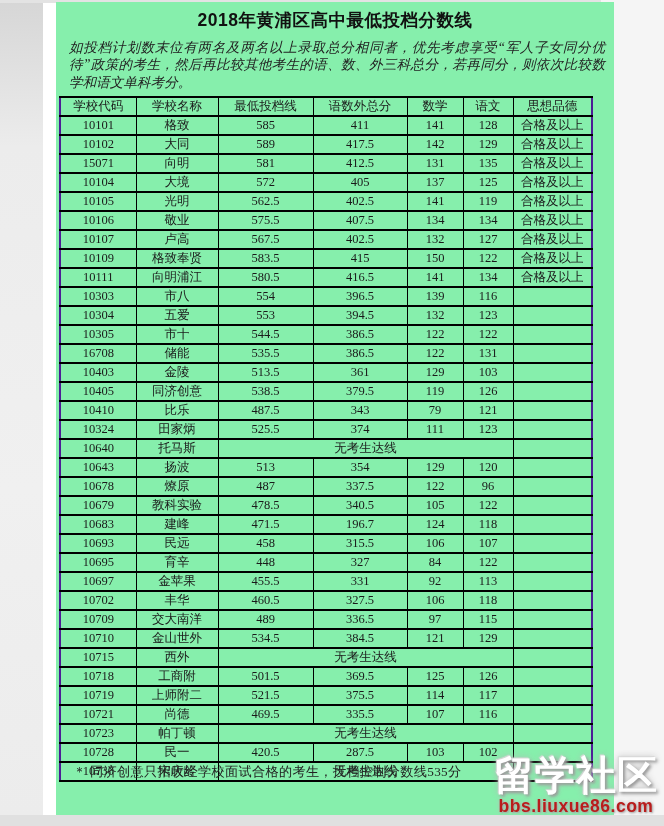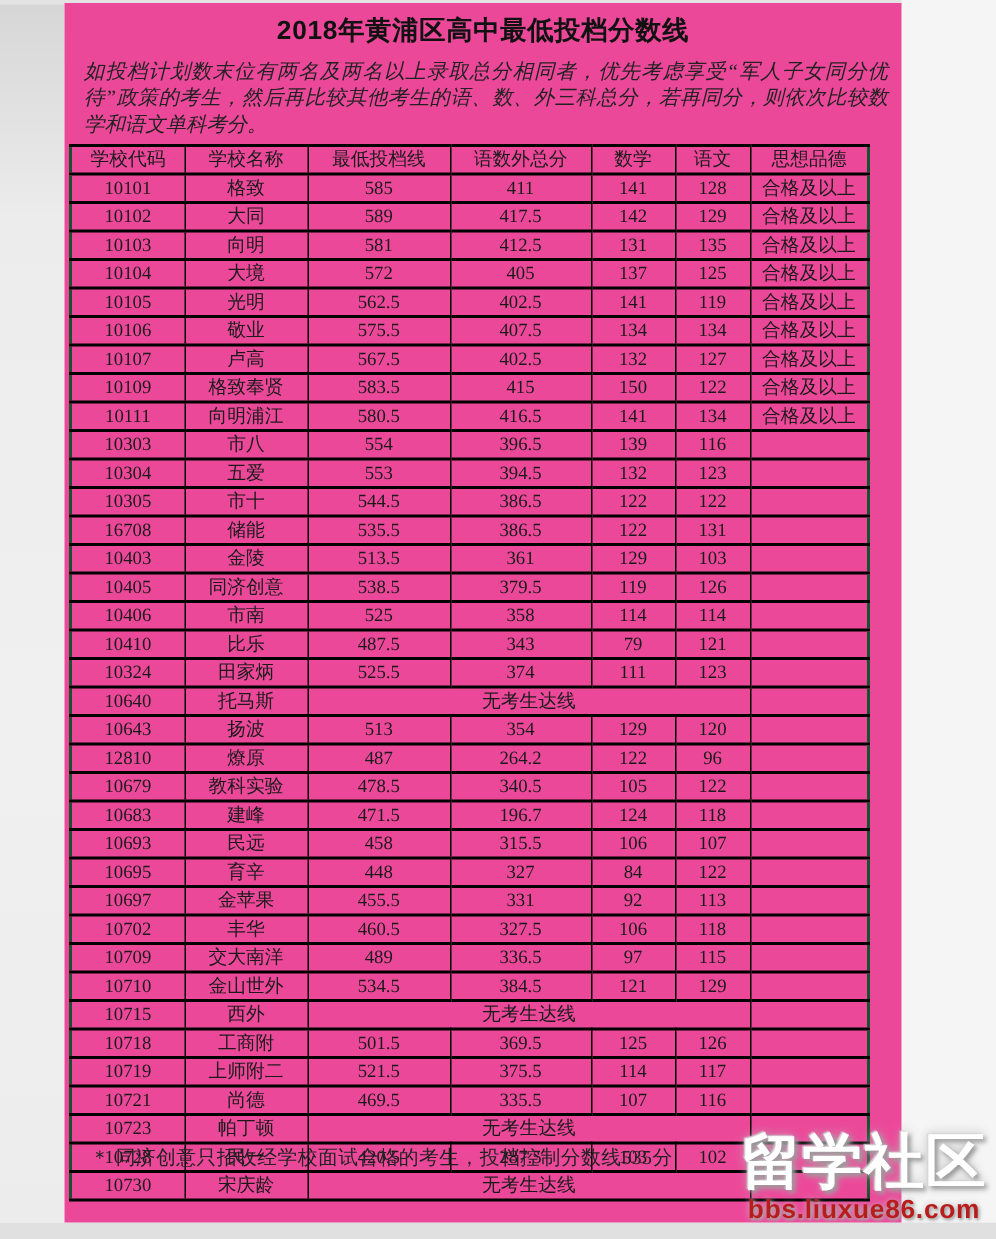--- a/index.html
+++ b/index.html
@@ -9,36 +9,36 @@
     font-family:"Liberation Serif","DejaVu Serif",serif;
     color:#1c1c1c;
   }
   
   .left-strip  { position:absolute; left:0; top:0; width:43px; height:815px;
                  background:linear-gradient(180deg,#d6d6d6 0%,#ececec 18%,#f0f0f0 60%,#ececec 100%); }
   .top-line    { position:absolute; left:0; top:0; width:664px; height:3px; background:#e3e3e3; }
   .right-strip { position:absolute; left:601px; top:0; width:63px; height:815px; background:#f5f5f5; }
   .bottom-band { position:absolute; left:0; top:815px; width:664px; height:11px; background:#e0e0e0; }
   .page {
-    position:absolute; left:43px; top:2px; width:558px; height:813px;
-    background:#ec4899;
+    position:absolute; left:56px; top:2px; width:558px; height:813px;
+    background:#86efac;
   }
   .doc-title {
     margin:0; padding-top:6px; text-align:center;
     font-family:"Liberation Sans","DejaVu Sans",sans-serif;
     font-size:17.5px; font-weight:bold; letter-spacing:0.5px; color:#111;
   }
   .intro {
     margin:7px 9px 0 13px; font-size:13.6px; line-height:17.4px;
     text-align:justify; color:#222;font-style:italic;
   }
   table.scores {
     border-collapse:collapse; table-layout:fixed;
     width:532px; margin:5px 0 0 3px;
-    border:2px solid #14532d;
+    border:2px solid #4c1d95;
   }
   table.scores th, table.scores td {
     border:1px solid #000;
     border-top-width:2px; border-bottom-width:2px;
     padding:0; height:15.3px; text-align:center; vertical-align:middle;
     font-size:12.5px; font-weight:normal; white-space:nowrap; overflow:hidden;
     color:#1a1a1a;
   }
   .footnote {
     position:absolute; left:17px; top:761px; font-size:13.2px; color:#222;
@@ -107,21 +107,21 @@
         <tr>
           <td>10102</td>
           <td>大同</td>
           <td>589</td>
           <td>417.5</td>
           <td>142</td>
           <td>129</td>
           <td>合格及以上</td>
         </tr>
         <tr>
-          <td>10103</td>
+          <td>15071</td>
           <td>向明</td>
           <td>581</td>
           <td>412.5</td>
           <td>131</td>
           <td>135</td>
           <td>合格及以上</td>
         </tr>
         <tr>
           <td>10104</td>
           <td>大境</td>
@@ -224,29 +224,20 @@
         <tr>
           <td>10405</td>
           <td>同济创意</td>
           <td>538.5</td>
           <td>379.5</td>
           <td>119</td>
           <td>126</td>
           <td></td>
         </tr>
         <tr>
-          <td>10406</td>
-          <td>市南</td>
-          <td>525</td>
-          <td>358</td>
-          <td>114</td>
-          <td>114</td>
-          <td></td>
-        </tr>
-        <tr>
           <td>10410</td>
           <td>比乐</td>
           <td>487.5</td>
           <td>343</td>
           <td>79</td>
           <td>121</td>
           <td></td>
         </tr>
         <tr>
           <td>10324</td>
@@ -266,24 +257,24 @@
         <tr>
           <td>10643</td>
           <td>扬波</td>
           <td>513</td>
           <td>354</td>
           <td>129</td>
           <td>120</td>
           <td></td>
         </tr>
         <tr>
-          <td>12810</td>
+          <td>10678</td>
           <td>燎原</td>
           <td>487</td>
-          <td>264.2</td>
+          <td>337.5</td>
           <td>122</td>
           <td>96</td>
           <td></td>
         </tr>
         <tr>
           <td>10679</td>
           <td>教科实验</td>
           <td>478.5</td>
           <td>340.5</td>
           <td>105</td>

